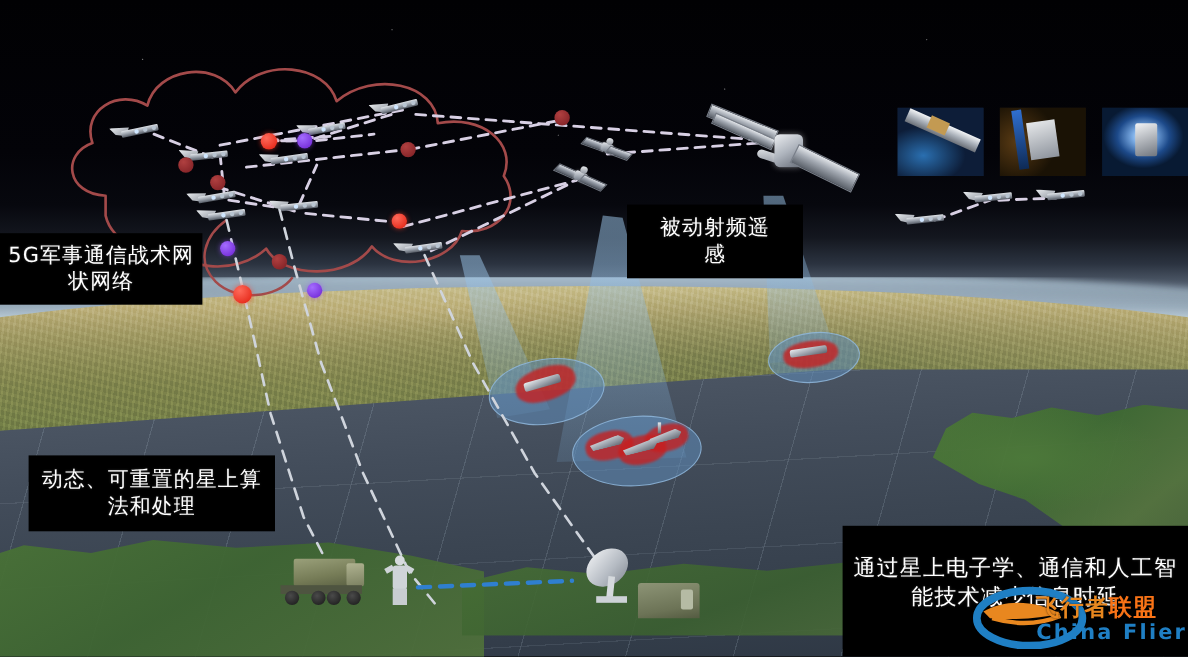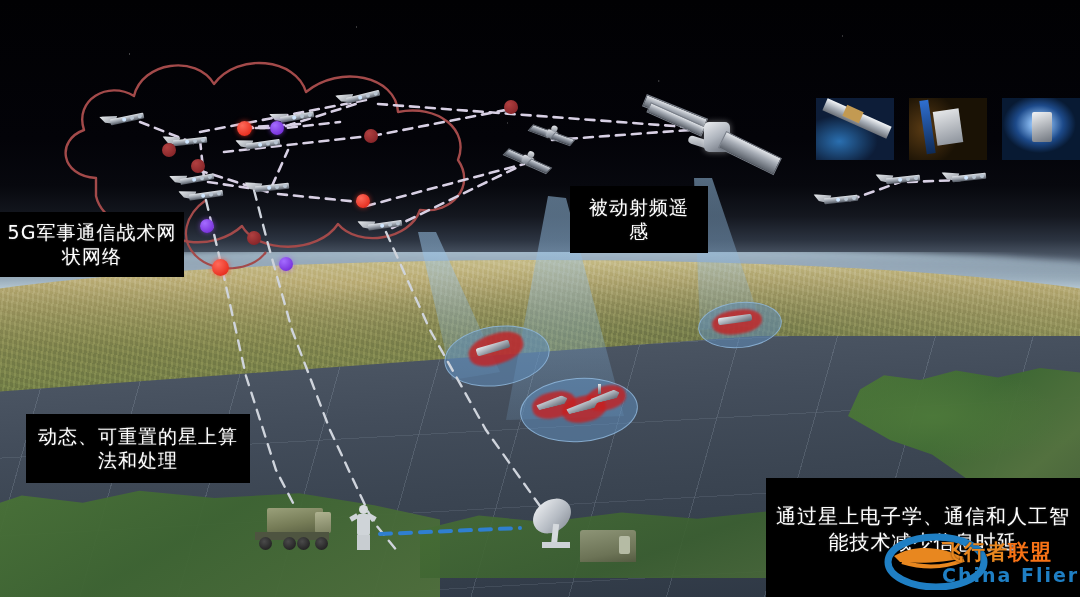--- a/index.html
+++ b/index.html
@@ -451,21 +451,21 @@
   <div class="thumbs">
     <div class="thumb t1"></div>
     <div class="thumb t2"></div>
     <div class="thumb t3"></div>
   </div>
 
 
   <div class="caption" style="left:0px;top:212px;width:172px;padding:8px 6px;font-size:19px;">5G军事通信战术网状网络</div>
 
 
-  <div class="caption" style="left:570px;top:186px;width:116px;padding:9px 11px;font-size:19px;">被动射频遥感</div>
+  <div class="caption" style="left:570px;top:186px;width:116px;padding:9px 22px;font-size:19px;">被动射频遥感</div>
 
 
   <div class="caption" style="left:26px;top:414px;width:212px;padding:10px 6px;font-size:19px;">动态、可重置的星上算法和处理</div>
 
   <div class="caption" style="left:766px;top:478px;width:314px;height:119px;padding:26px 8px 0 8px;font-size:20px;box-sizing:border-box;">通过星上电子学、通信和人工智能技术减少信息时延</div>
 
   <div class="wm">
     <svg class="ring" viewBox="0 0 118 62">
       <ellipse cx="56" cy="34" rx="48" ry="25" fill="none" stroke="#1f7fc4" stroke-width="7"></ellipse>
       <path d="M14,28 C34,16 62,18 84,30 C66,34 44,36 20,34 Z" fill="#e8871f"></path>

